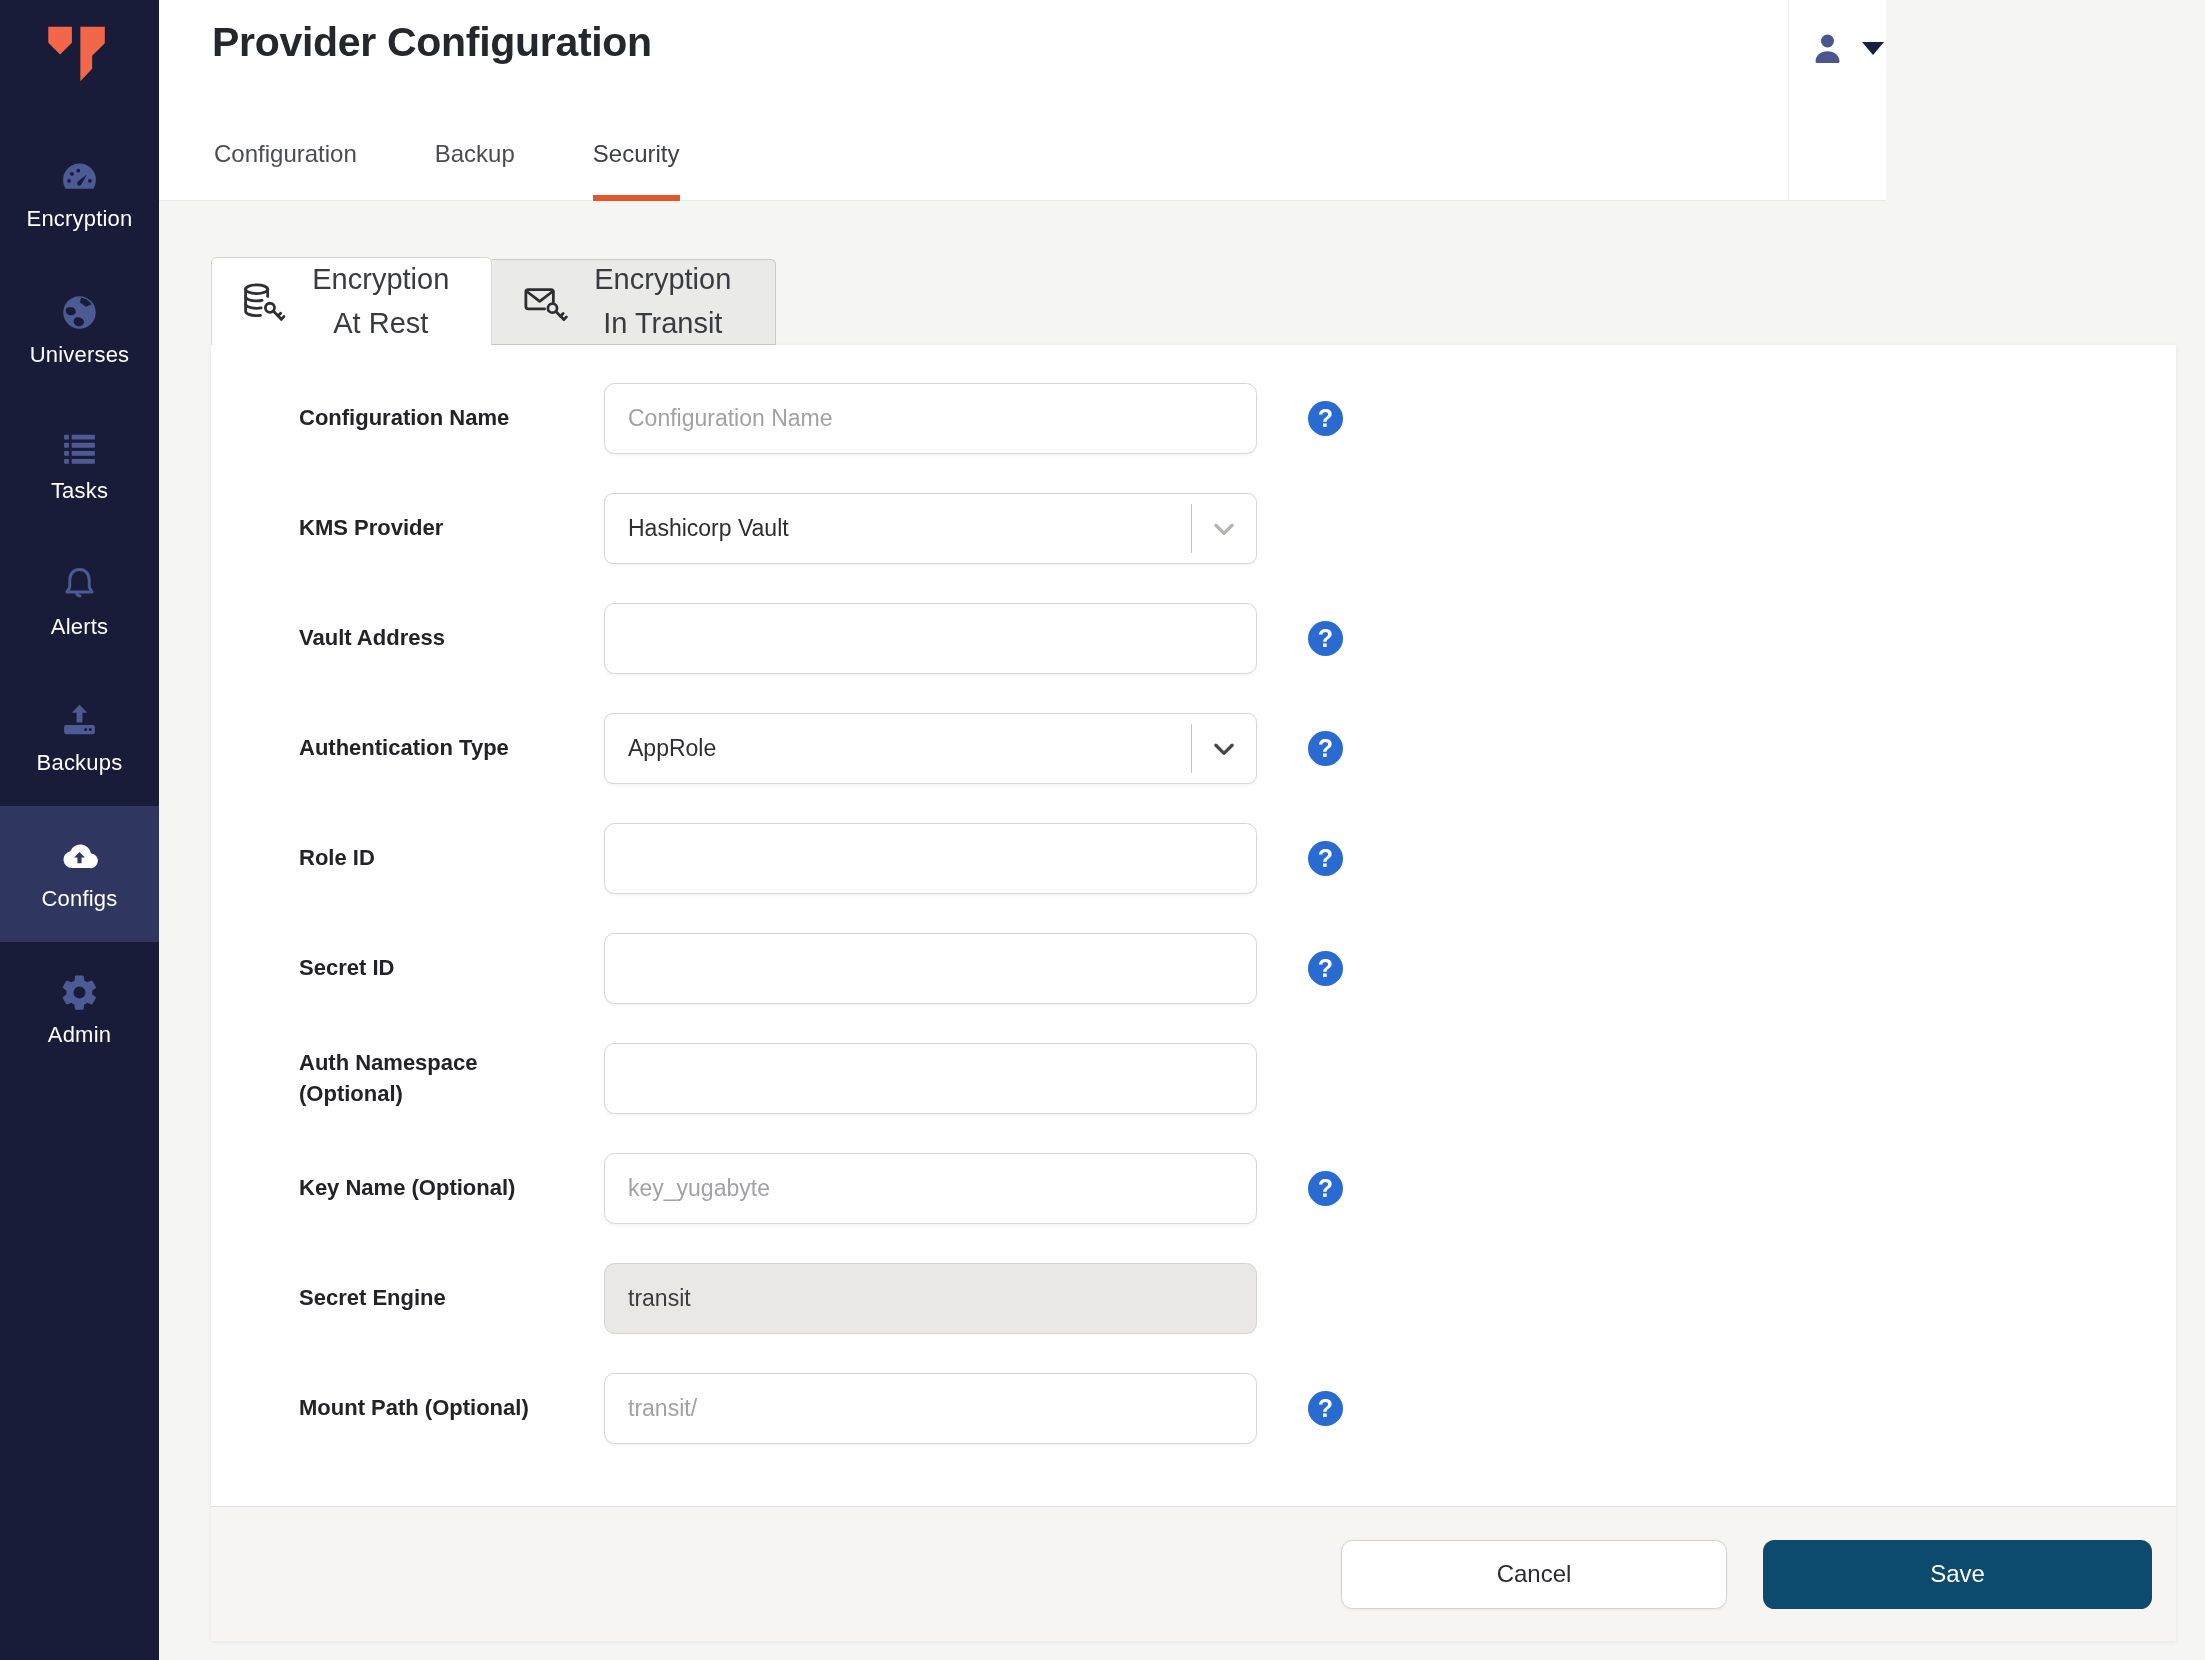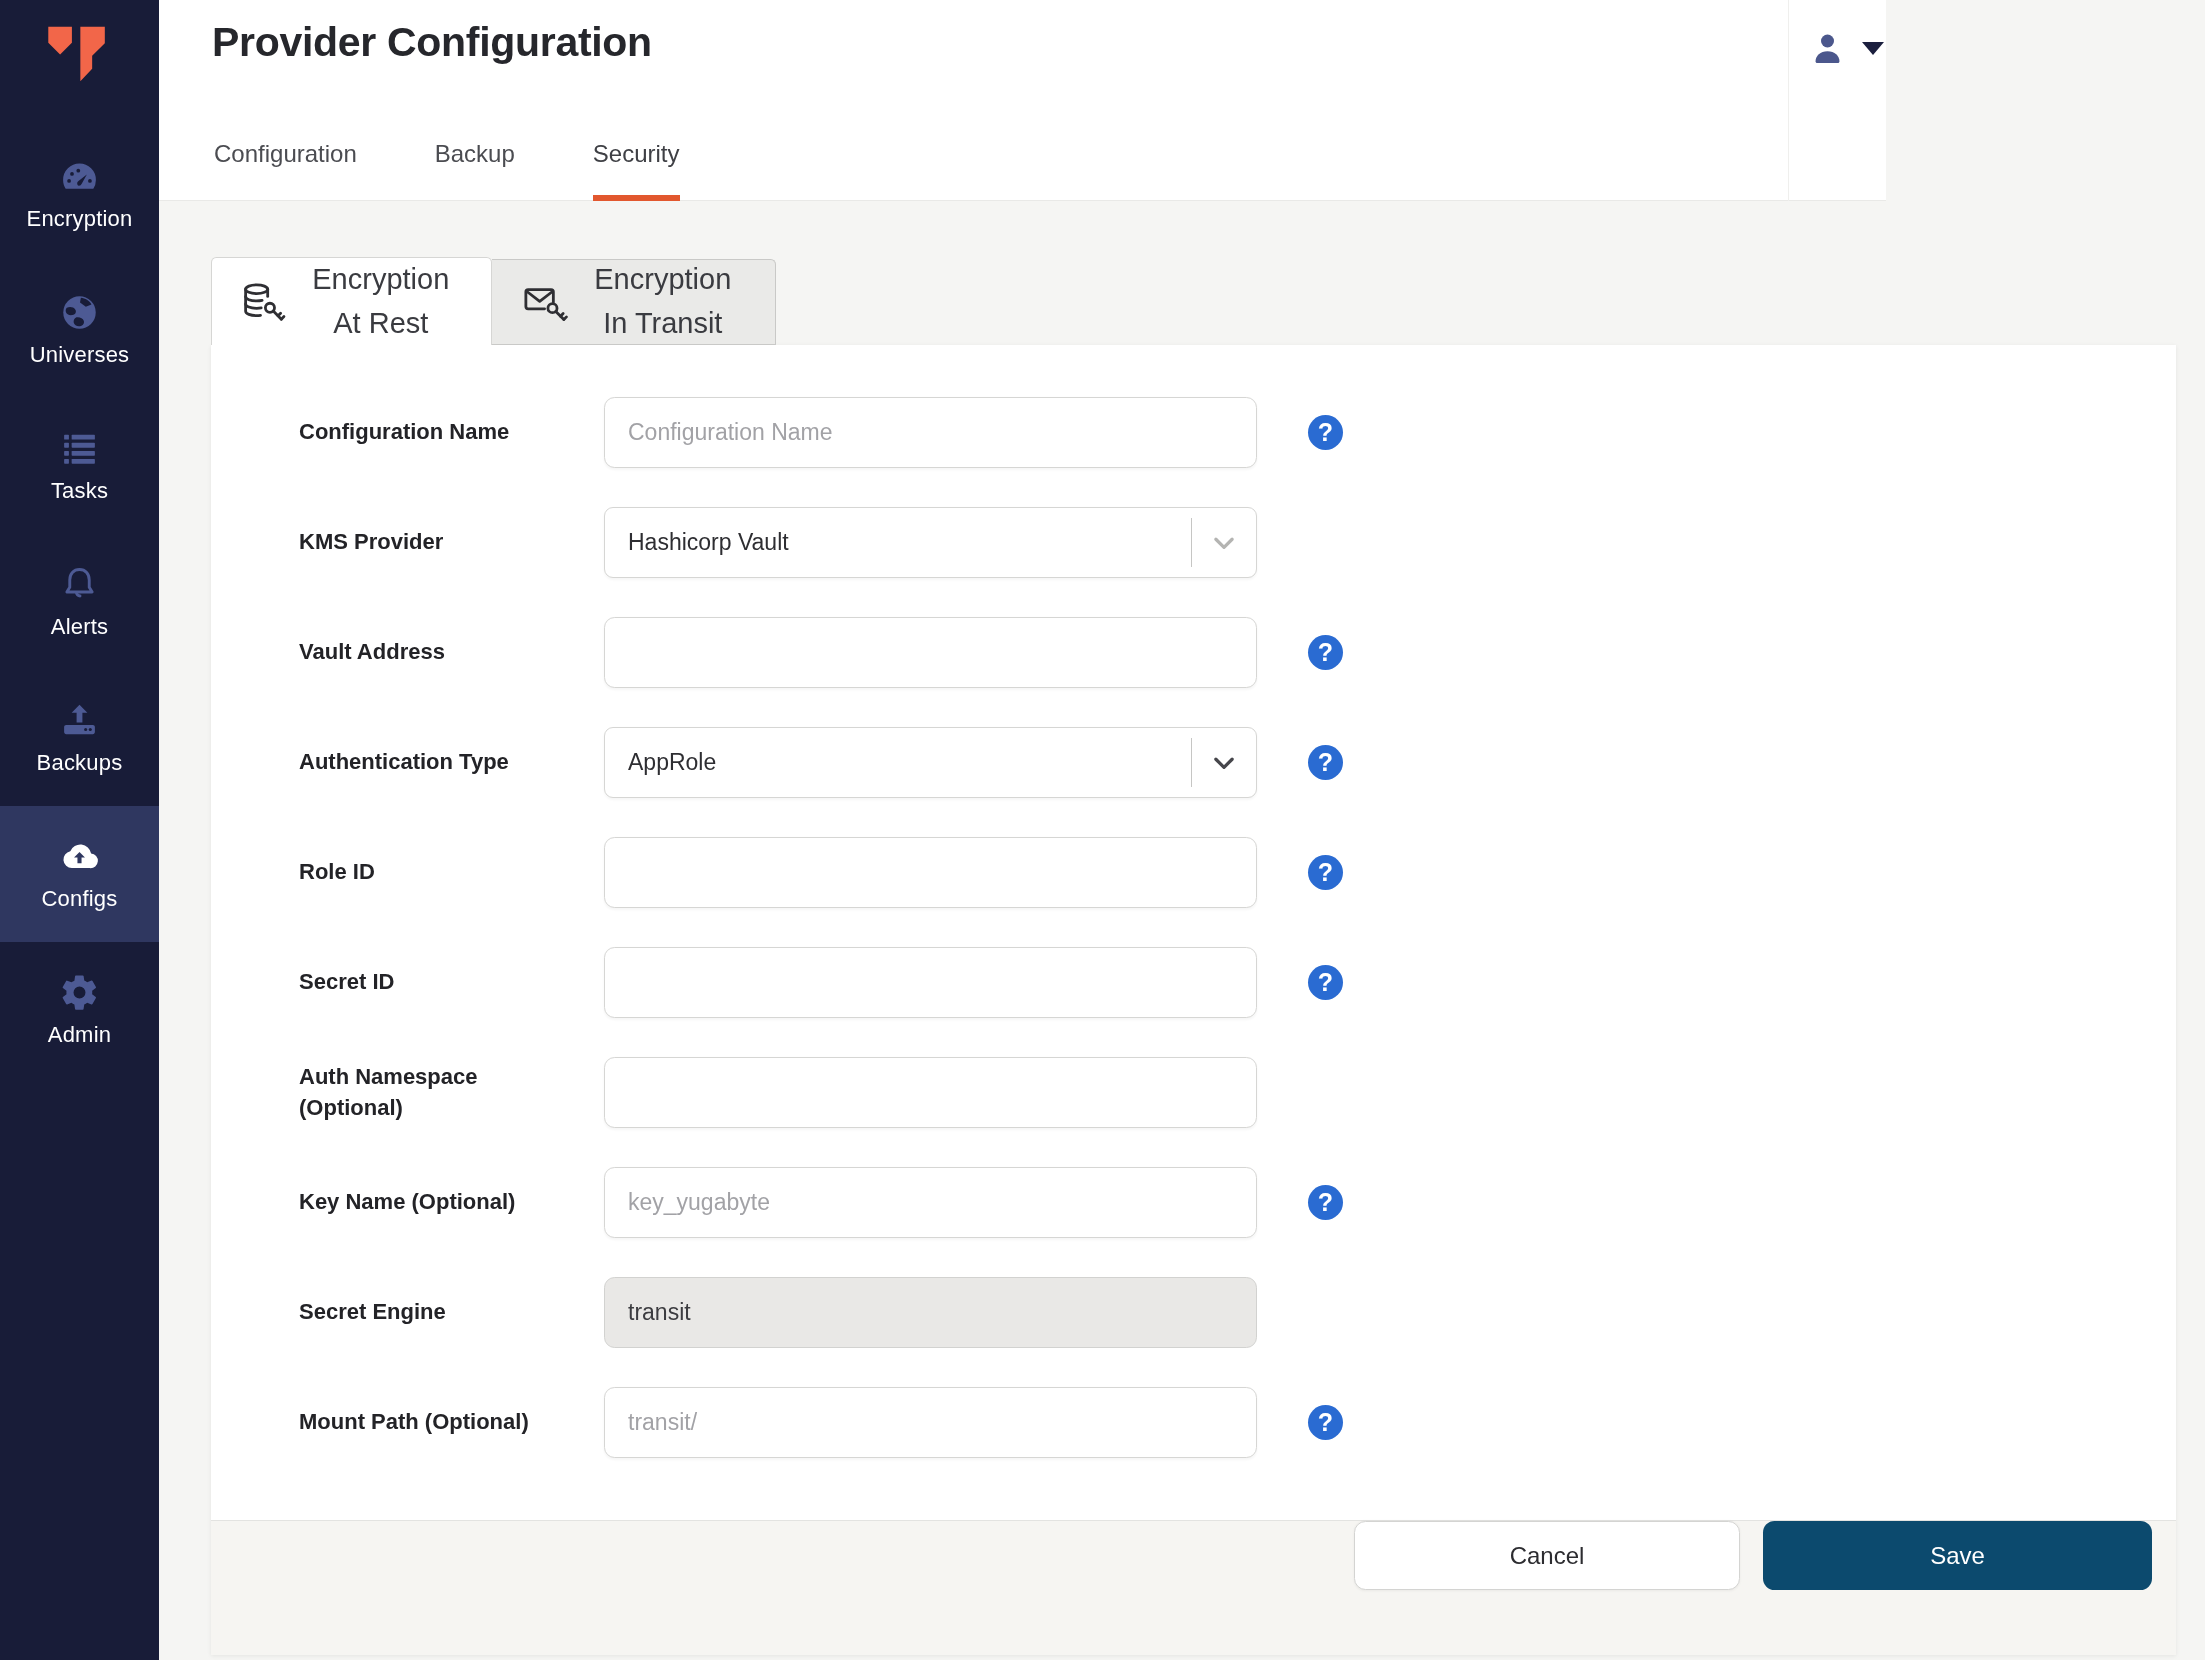--- a/index.html
+++ b/index.html
@@ -38,21 +38,21 @@
   
   .content { position:absolute; left:159px; top:201px; width:2047px; }
   .subtabs { margin:56px 0 0 52px; display:flex; align-items:flex-start; position:relative; z-index:2; }
   .subtab { display:flex; align-items:center; justify-content:center; gap:10.6px; }
   .subtab.active { width:281px; height:88px; background:#ffffff; border:0.9px solid #d6d6d4; border-bottom:none; border-radius:5.3px 5.3px 0 0; cursor:default; }
   .subtab.inactive { width:284px; height:86px; margin-top:1.8px; background:#eaeae8; border:0.9px solid #c9c9c7; border-left:none; border-radius:0 5.3px 0 0; cursor:pointer; }
   .subtab-icon svg { width:48px; height:42px; display:block; }
   .subtab-label { width:164px; font-size:29px; line-height:1.5; color:#3a3b40; text-align:center; }
 
   .card { position:relative; z-index:1; margin-left:52px; width:1965px; background:#ffffff; box-shadow:0 0.9px 4.4px rgba(0,0,0,.07); }
-  .form-body { padding:52px 0 23px 88px; }
+  .form-body { padding:38px 0 23px 88px; }
   .form-row { display:flex; align-items:center; margin-bottom:39px; }
   .form-label { width:305px; padding-right:21px; font-size:22px; font-weight:600; color:#232327; line-height:1.4; }
   input.text-input {
     width:653px; height:71px; border:0.9px solid #d6d6d4; border-radius:10.6px;
     padding:0 23px; font-size:23px; color:#323236; background:#ffffff;
     box-shadow:0 1.8px 2.6px rgba(0,0,0,.04); font-family:inherit; outline:none;
   }
   input.text-input::placeholder { color:#a2a2a6; opacity:1; }
   input.text-input:disabled { background:#e9e8e6; border-color:#d2d2d0; color:#3c3c40; box-shadow:none; }
   .select {
@@ -66,21 +66,21 @@
   .chev-light path { stroke:#b4b4b2; }
   .chev-dark path { stroke:#46464b; }
   .help {
     width:35px; height:35px; margin-left:51px; border-radius:50%;
     background:#2a6bd2; color:#ffffff; font-size:25px; font-weight:700;
     display:flex; align-items:center; justify-content:center; cursor:pointer; flex:none;
     line-height:1;
   }
   .card-footer {
     height:135px; background:#f6f5f2; border-top:0.9px solid #e3e3e1;
-    display:flex; align-items:flex-start; justify-content:flex-end; gap:23px; padding-right:24px;
+    display:flex; align-items:center; justify-content:flex-end; gap:36px; padding-right:24px;
   }
   .btn { height:69px; border-radius:11.5px; font-size:24px; display:flex; align-items:center; justify-content:center; cursor:pointer; font-family:inherit; }
   .btn-cancel { width:386px; background:#ffffff; border:0.9px solid #d4d4d2; color:#2c2c30; box-shadow:0 0.9px 2.6px rgba(0,0,0,.05); }
   .btn-save { width:389px; background:#0c4a6e; border:none; color:#ffffff; font-weight:500; }
 </style>
 </head>
 <body>
 
 <div class="sidebar">
   <div class="logo">

